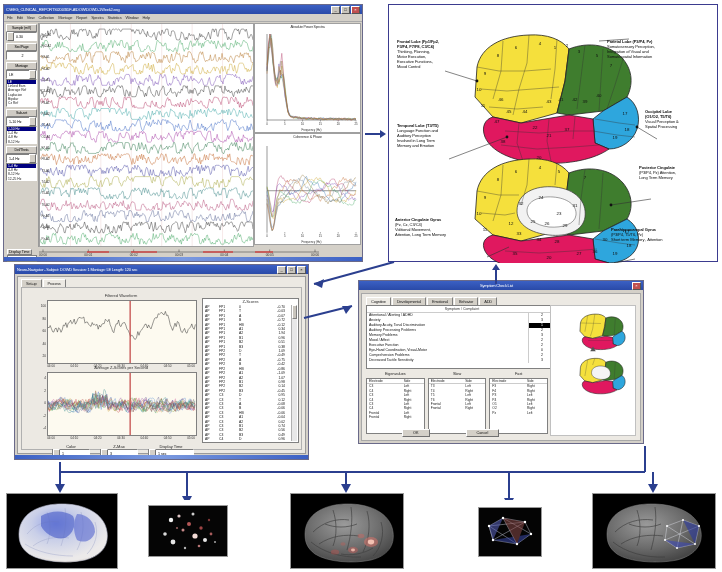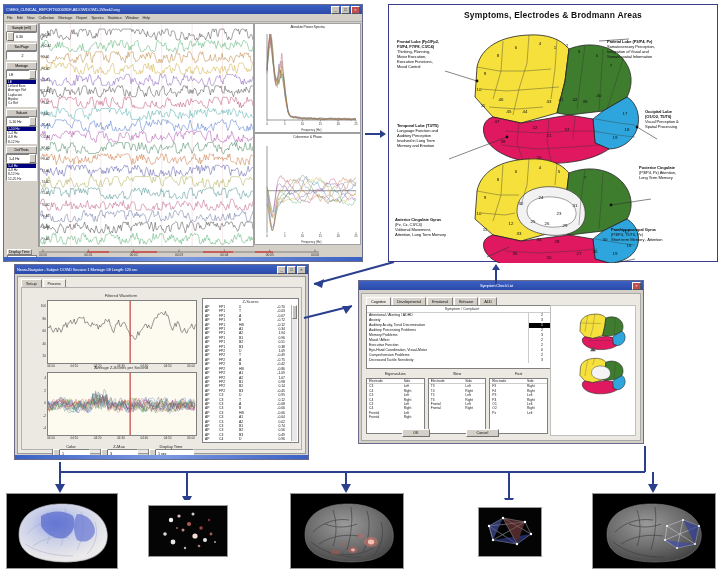--- a/index.html
+++ b/index.html
@@ -361,21 +361,20 @@
           <line x1="92" y1="4" x2="118" y2="4" stroke="#d04040" stroke-width="1.4"></line>
           <line x1="164" y1="4" x2="194" y2="4" stroke="#d04040" stroke-width="1.4"></line>
           <line x1="216" y1="4" x2="234" y2="4" stroke="#d04040" stroke-width="1.4"></line>
         </svg>
     </div>
   </div>
   <div class="statusbar"></div>
 </div>
 
 <div id="brodWin">
-  <div id="brodTitle">Symptoms, Electrodes &amp; Brodmann  Areas</div>
 
   <svg style="position:absolute;left:0;top:14px;width:330px;height:244px;" viewBox="0 0 330 244">
 
     <g>
 
       <path d="M88,48 C92,28 112,17 140,16 C158,15 172,20 180,30 L176,62 L168,94 L132,104 L104,98 L86,78 Z" fill="#f5e03c" stroke="#222" stroke-width="0.8"></path>
 
       <path d="M180,30 C200,22 222,26 234,40 C244,52 244,66 238,78 L214,92 L180,96 L168,94 L176,62 Z" fill="#3f7d2e" stroke="#222" stroke-width="0.8"></path>
 
       <path d="M238,78 C248,84 252,98 248,110 C244,122 232,130 220,130 L206,124 L204,100 L214,92 Z" fill="#2ea6dd" stroke="#222" stroke-width="0.8"></path>

